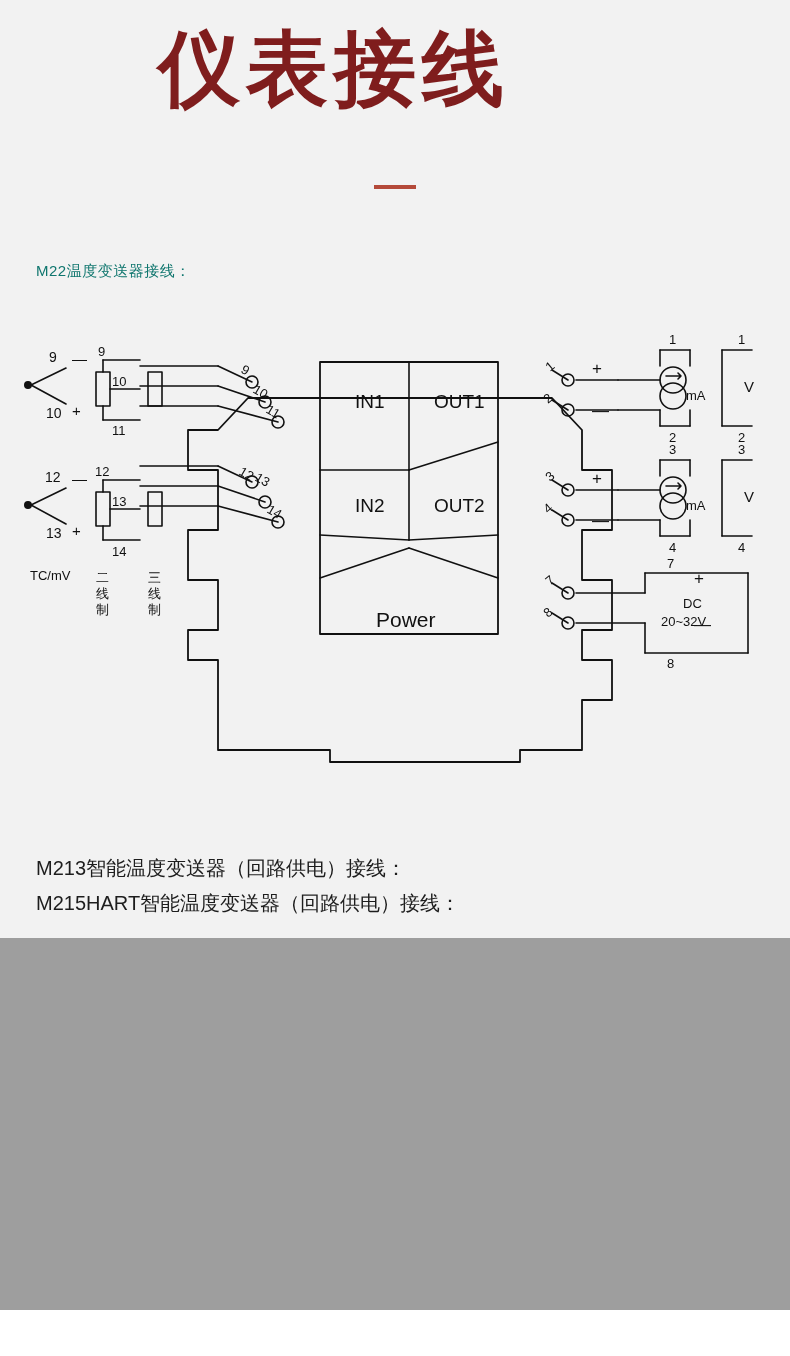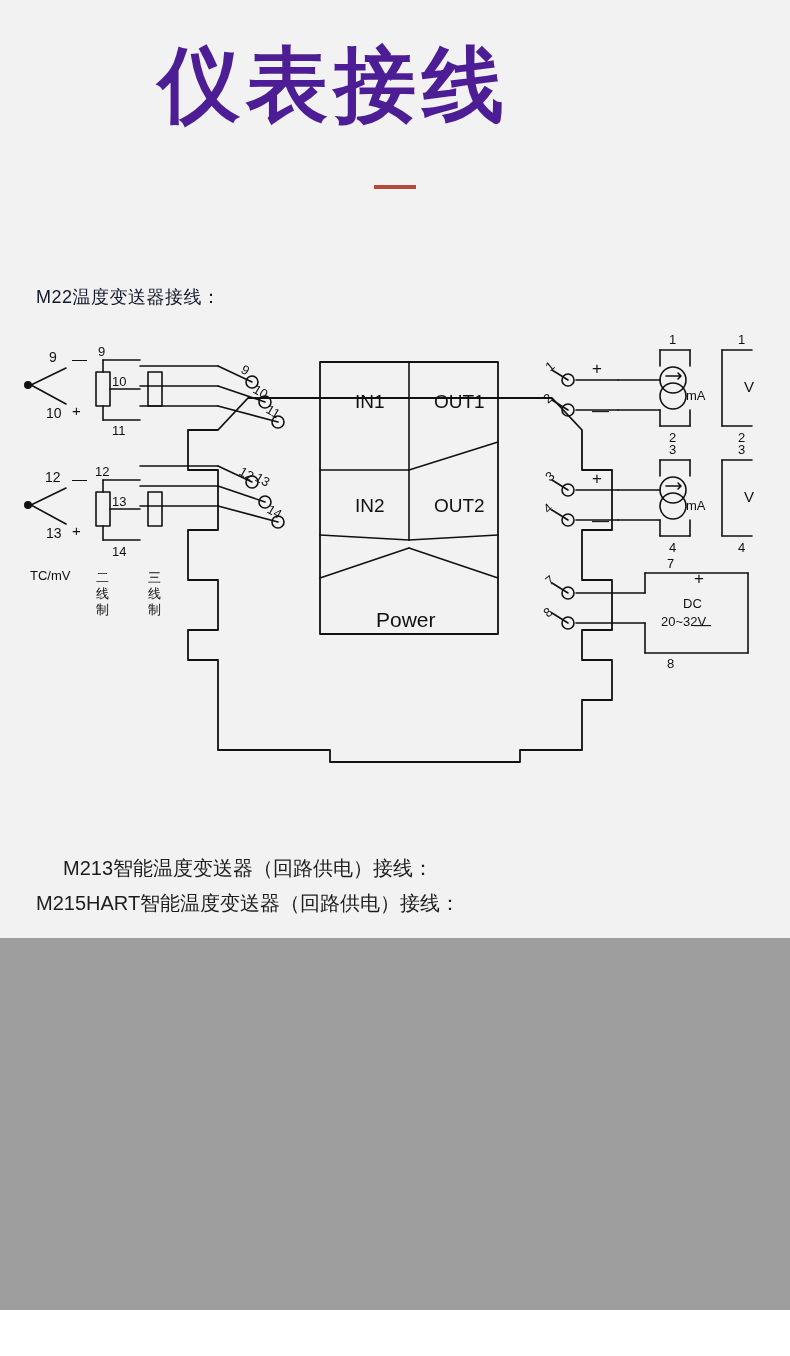--- a/index.html
+++ b/index.html
@@ -7,49 +7,48 @@
     width:790px;height:1356px;
     background:#f2f2f2;
     font-family:"Liberation Sans","DejaVu Sans",sans-serif;
     position:relative;
     overflow:hidden;
   }
   .page{position:relative;width:790px;height:1356px;}
 
   
   .title{
-    position:absolute;top:40px;left:0;width:668px;
+    position:absolute;top:24px;left:0;width:668px;
     text-align:center;
     font-size:82px;
     font-weight:bold;
     letter-spacing:6px;
-    color:#4c1d95;
+    color:#7f1d1d;
     line-height:1.1;
   }
   .title-rule{
     position:absolute;top:185px;left:374px;
     width:42px;height:4px;background:#b44a3a;
   }
 
   
   .section-head{
     position:absolute;
-    font-size:18px;
-    color:#0f172a;
+    font-size:15px;
+    color:#0f766e;
     letter-spacing:.5px;
     white-space:nowrap;
-    margin-top:23px;
   }
   #head-m22{top:262px;left:36px;}
 
   .bottom-list{
     position:absolute;left:36px;top:852px;
     font-size:20px;line-height:32px;color:#1d1d1d;white-space:nowrap;
   }
-  .bottom-list div{margin-bottom:3px;text-align:center;}
+  .bottom-list div{margin-bottom:3px;}
 
   
   .diagram{
     position:absolute;left:0;top:330px;width:790px;height:470px;
   }
   svg{display:block;}
 
   
   .grey-cover{
     position:absolute;left:0;top:938px;width:790px;height:418px;

